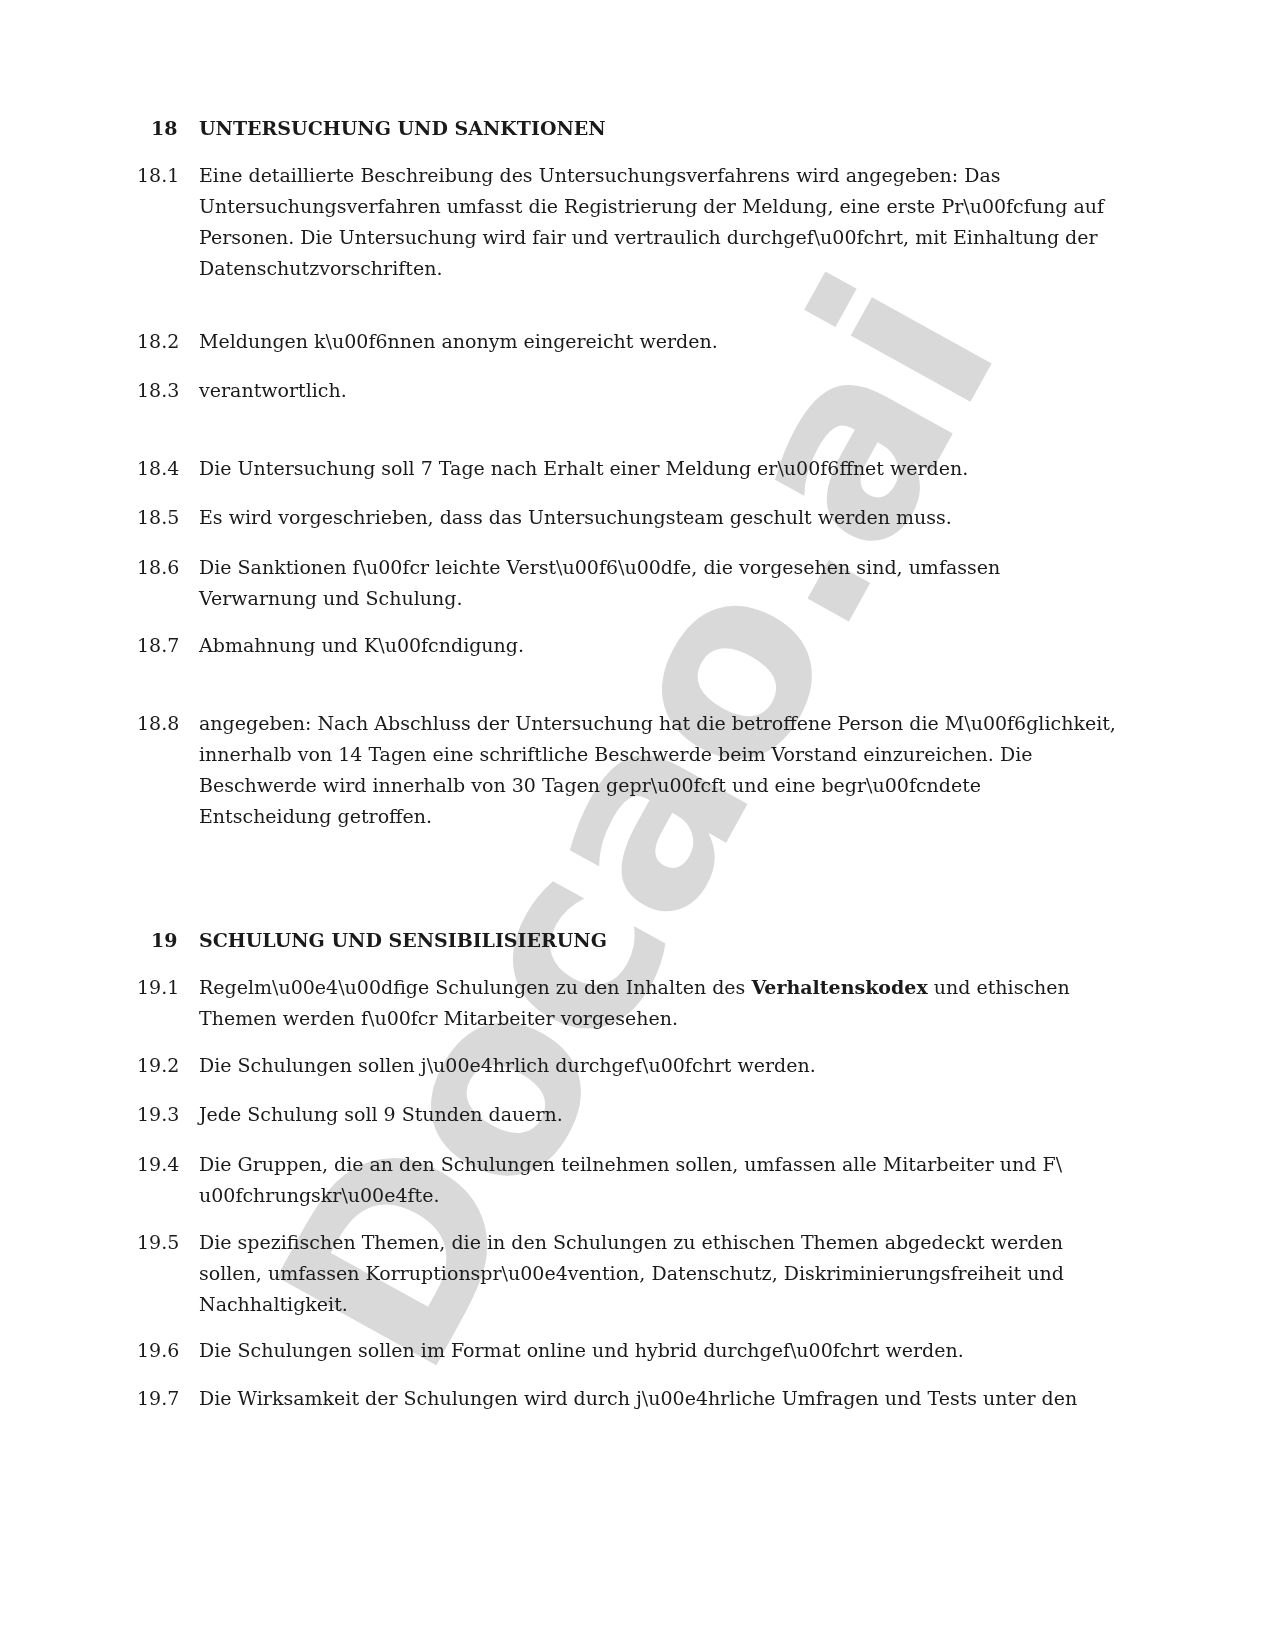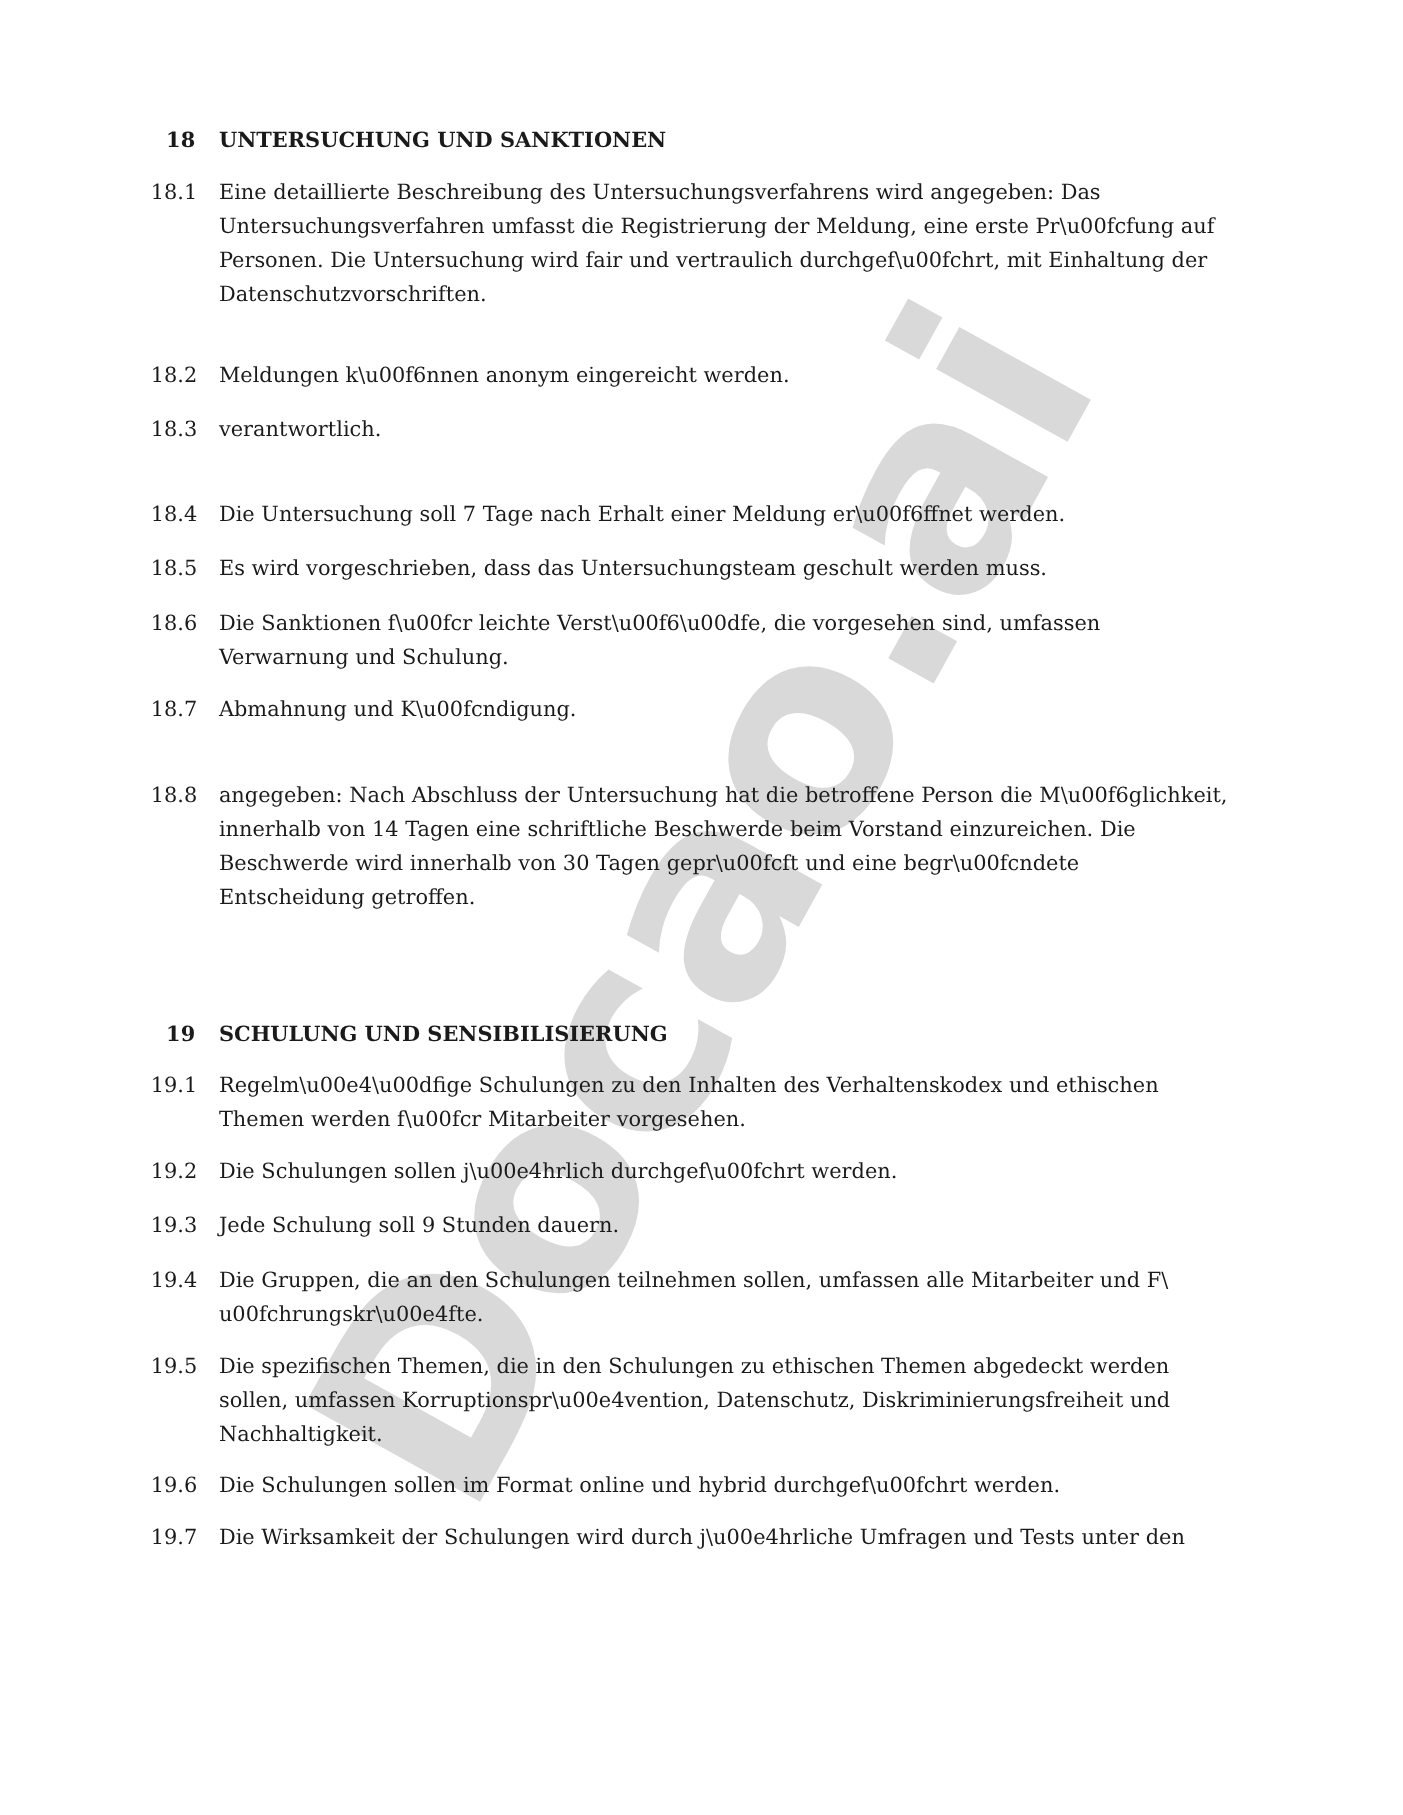--- a/index.html
+++ b/index.html
@@ -71,21 +71,21 @@
   }
   .item .text {
     position: absolute;
     left: 199px;
     width: 890px;
   }
   .line {
     display: block;
     white-space: nowrap;
   }
-  b { font-weight: normal; text-align: center; }
+  b { font-weight: bold; text-align: center; }
 </style>
 </head>
 <body>
 
 <div class="watermark">Docao.ai</div>
 
 <div class="page">
 
   <div class="heading" style="top:116px;">
     <span class="num">18</span>

